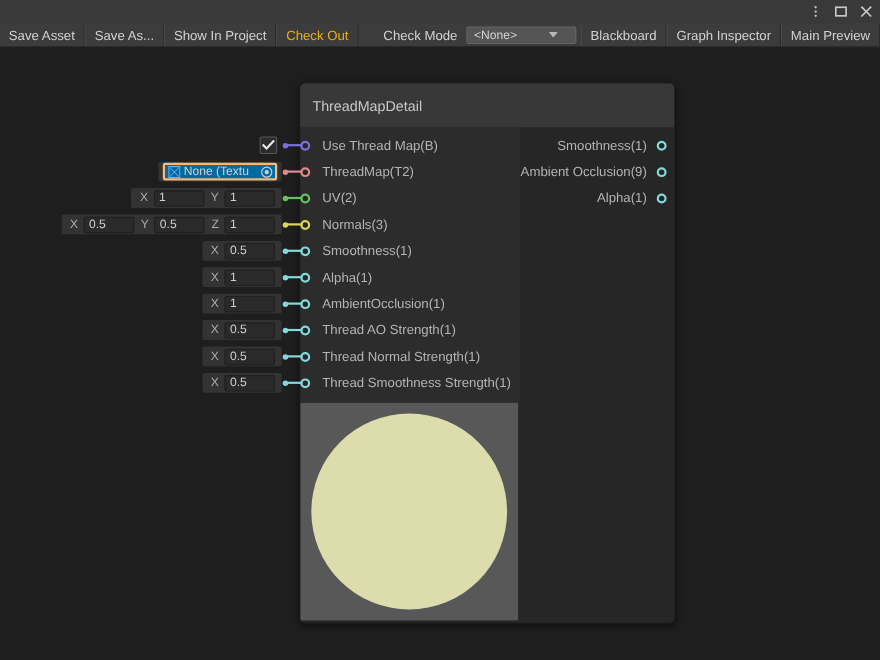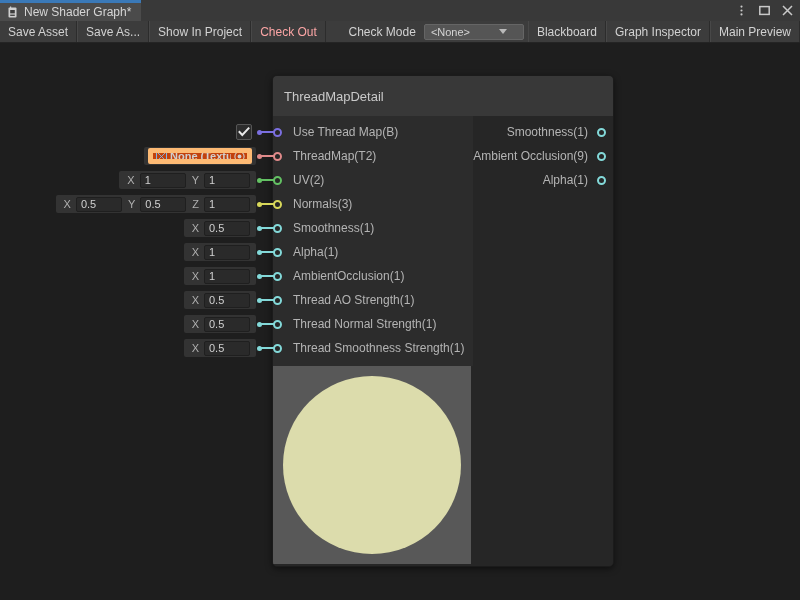--- a/index.html
+++ b/index.html
@@ -67,21 +67,21 @@
     align-items: center;
     padding: 0 8px;
     color: #d2d2d2;
     font-size: 12px;
     border-right: 1px solid #2c2c2c;
     border-left: 1px solid #484848;
     white-space: nowrap;
     background: #3c3c3c;
   }
   .tb-btn:first-child { border-left: none; }
-  .tb-btn.disabled { color: #fca5a5; }
+  .tb-btn.disabled { color: #eab308; }
   .tb-spacer { flex: 1 1 auto; background: #3c3c3c; }
   .tb-label {
     display: flex;
     align-items: center;
     padding: 0 8px 0 10px;
     color: #d2d2d2;
     font-size: 12px;
     white-space: nowrap;
   }
   .tb-dd {
@@ -252,30 +252,29 @@
     border: 1px solid #565656;
     border-radius: 2px;
     box-sizing: border-box;
     display: flex;
     align-items: center;
     justify-content: center;
   }
   .checkmark { width: 12px; height: 12px; display: block; }
   .objfield {
     width: 104px; height: 16px;
-    background: #c2410c;
-    border: 5px solid #fdba74;
+    background: #0369a1;
+    border: 2px solid #fdba74;
     border-radius: 2px;
     box-sizing: border-box;
     display: flex;
     align-items: center;
     padding: 0 2px 0 3px;
     gap: 3px;
     overflow: hidden;
-    font-weight: bold;
   }
   .tex-icon { width: 11px; height: 11px; flex: 0 0 auto; display: block; }
   .objfield-txt {
     flex: 1 1 auto;
     color: #cfcfcf;
     font-size: 11px;
     overflow: hidden;
     white-space: nowrap;
   }
   .objfield-pick { width: 11px; height: 11px; flex: 0 0 auto; display: block; }
@@ -301,29 +300,20 @@
     width: 178px; height: 178px;
     margin-left: -89px; margin-top: -89px;
     border-radius: 50%;
     background: #dcdcac;
   }
 </style>
 </head>
 <body>
 
 <div class="titlebar">
-  <div class="tab" style="border-top-color: rgb(58, 121, 184);">
-    <svg class="tab-icon" viewBox="0 0 13 13">
-      <rect x="2.5" y="1.5" width="8" height="10" rx="1" fill="#d0d0d0"></rect>
-      <rect x="4" y="0.5" width="1.2" height="2" fill="#d0d0d0"></rect>
-      <rect x="4.2" y="4" width="4.6" height="3.4" fill="#3c3c3c"></rect>
-      <rect x="4.2" y="8.6" width="4.6" height="1.3" fill="#3c3c3c"></rect>
-    </svg>
-    <span>New Shader Graph*</span>
-  </div>
   <div class="winbtns">
     <svg class="winbtn" viewBox="0 0 13 13">
       <circle cx="6.5" cy="2.6" r="1.05" fill="#c9c9c9"></circle>
       <circle cx="6.5" cy="6.5" r="1.05" fill="#c9c9c9"></circle>
       <circle cx="6.5" cy="10.4" r="1.05" fill="#c9c9c9"></circle>
     </svg>
     <svg class="winbtn" viewBox="0 0 13 13">
       <rect x="1.8" y="2.6" width="9.4" height="7.8" fill="none" stroke="#c9c9c9" stroke-width="1.5"></rect>
     </svg>
     <svg class="winbtn" viewBox="0 0 13 13">

